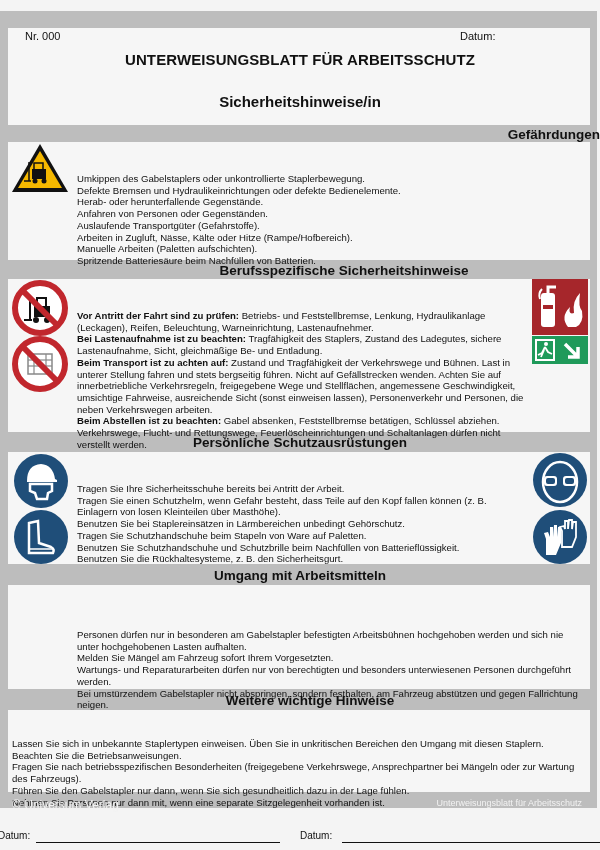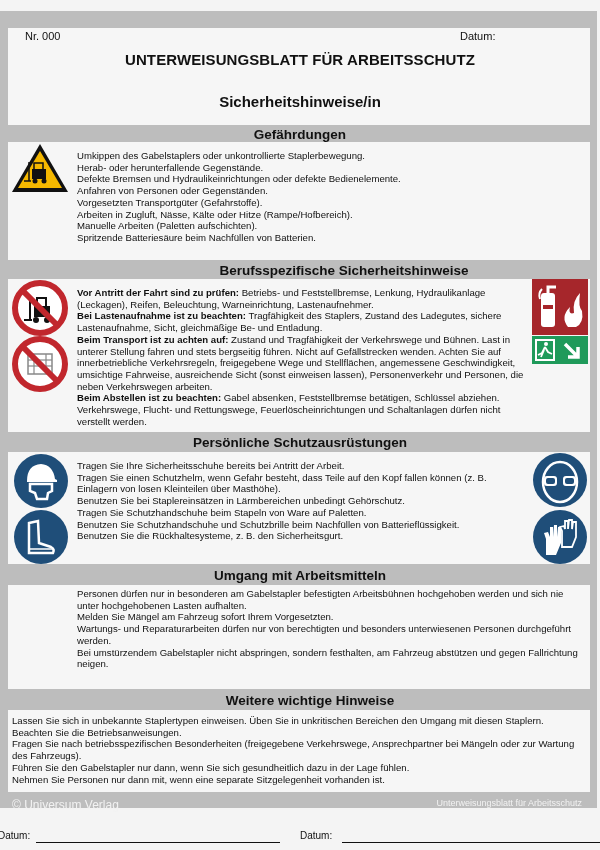--- a/index.html
+++ b/index.html
@@ -5,60 +5,60 @@
   html, body { margin:0; padding:0; }
   body { width:600px; height:850px; background:#f4f4f4; font-family:"Liberation Sans", sans-serif; color:#111; position:relative; overflow:hidden; }
   .frame { position:absolute; left:0; top:11px; width:597px; height:797px; background:#bdbdbd; }
   .box { position:absolute; background:#f6f6f6; }
   .header-box { left:8px; top:28px; width:582px; height:97px; }
   .nr { position:absolute; left:12px; top:30px; font-size:11px;padding-left:13px; }
   .datum-top { position:absolute; left:460px; top:30px; font-size:11px; }
   .title { position:absolute; left:0; width:600px; top:51px; text-align:center; font-weight:bold; font-size:15px; letter-spacing:0.1px; }
   .subtitle { position:absolute; left:0; width:600px; top:93px; text-align:center; font-weight:bold; font-size:15px; }
   .sec-head { position:absolute; left:0; width:600px; text-align:center; font-weight:bold; font-size:13.5px; }
-  .text { position:absolute; font-size:9.6px; line-height:11.7px; }
+  .text { position:absolute; font-size:9.6px; line-height:11.7px;margin-top:23px; }
   .text p { margin:0; }
   .text b { font-weight:bold; }
   .icon { position:absolute; }
   .footer-l { position:absolute; left:12px; top:798px; font-size:12px; color:#f2f2f2; }
   .footer-r { position:absolute; right:18px; top:798px; font-size:9px; color:#f2f2f2; }
   .sign { position:absolute; top:830px; font-size:10px; }
   .line { position:absolute; top:842px; height:1px; background:#111; }
 </style>
 </head>
 <body>
 
 <div class="frame"></div>
 
 <div class="box header-box"></div>
 <div class="nr">Nr. 000</div>
 <div class="datum-top">Datum:</div>
 <div class="title">UNTERWEISUNGSBLATT FÜR ARBEITSSCHUTZ</div>
 <div class="subtitle">Sicherheitshinweise/in</div>
 
-<div class="sec-head" style="top:127px;">Gefährdungen</div>
+<div class="sec-head" style="top:127px;text-align:right;">Gefährdungen</div>
 <div class="box" style="left:8px; top:142px; width:582px; height:118px;"></div>
 <div class="icon" style="left:10px; top:142px;">
   <svg width="60" height="52" viewBox="0 0 60 52">
     <polygon points="30,2 58,50 2,50" fill="#111"></polygon>
     <polygon points="30,9 52,46 8,46" fill="#f5b800"></polygon>
     <rect x="22" y="27" width="14" height="10" fill="#111"></rect>
     <rect x="24" y="21" width="9" height="7" fill="none" stroke="#111" stroke-width="1.5"></rect>
     <line x1="19" y1="20" x2="19" y2="39" stroke="#111" stroke-width="1.5"></line>
     <line x1="14" y1="39" x2="21" y2="39" stroke="#111" stroke-width="1.5"></line>
     <circle cx="25" cy="39" r="2.5" fill="#111"></circle>
     <circle cx="34" cy="39" r="2.5" fill="#111"></circle>
   </svg>
 </div>
 <div class="text" style="left:77px; top:150px; width:510px;">
   <p>Umkippen des Gabelstaplers oder unkontrollierte Staplerbewegung.</p>
+  <p>Defekte Bremsen und Hydraulikeinrichtungen oder defekte Bedienelemente.</p>
   <p>Herab- oder herunterfallende Gegenstände.</p>
-  <p>Defekte Bremsen und Hydraulikeinrichtungen oder defekte Bedienelemente.</p>
   <p>Anfahren von Personen oder Gegenständen.</p>
-  <p>Vorgesetzten Transportgüter (Gefahrstoffe).</p>
+  <p>Auslaufende Transportgüter (Gefahrstoffe).</p>
   <p>Arbeiten in Zugluft, Nässe, Kälte oder Hitze (Rampe/Hofbereich).</p>
   <p>Manuelle Arbeiten (Paletten aufschichten).</p>
   <p>Spritzende Batteriesäure beim Nachfüllen von Batterien.</p>
 </div>
 
 <div class="sec-head" style="top:263px;padding-left:44px;">Berufsspezifische Sicherheitshinweise</div>
 <div class="box" style="left:8px; top:279px; width:582px; height:153px;"></div>
 <div class="icon" style="left:12px; top:280px;">
   <svg width="56" height="56" viewBox="0 0 56 56">
     <circle cx="28" cy="28" r="25" fill="#fff" stroke="#c1272d" stroke-width="6"></circle>
@@ -146,21 +146,21 @@
   <p>Tragen Sie Ihre Sicherheitsschuhe bereits bei Antritt der Arbeit.</p>
   <p>Tragen Sie einen Schutzhelm, wenn Gefahr besteht, dass Teile auf den Kopf fallen können (z. B. Einlagern von losen Kleinteilen über Masthöhe).</p>
   <p>Benutzen Sie bei Staplereinsätzen in Lärmbereichen unbedingt Gehörschutz.</p>
   <p>Tragen Sie Schutzhandschuhe beim Stapeln von Ware auf Paletten.</p>
   <p>Benutzen Sie Schutzhandschuhe und Schutzbrille beim Nachfüllen von Batterieflüssigkeit.</p>
   <p>Benutzen Sie die Rückhaltesysteme, z. B. den Sicherheitsgurt.</p>
 </div>
 
 <div class="sec-head" style="top:568px;">Umgang mit Arbeitsmitteln</div>
 <div class="box" style="left:8px; top:585px; width:582px; height:104px;"></div>
-<div class="text" style="left:77px; top:588px; width:510px;">
+<div class="text" style="left:77px; top:606px; width:510px;">
   <p>Personen dürfen nur in besonderen am Gabelstapler befestigten Arbeitsbühnen hochgehoben werden und sich nie unter hochgehobenen Lasten aufhalten.</p>
   <p>Melden Sie Mängel am Fahrzeug sofort Ihrem Vorgesetzten.</p>
   <p>Wartungs- und Reparaturarbeiten dürfen nur von berechtigten und besonders unterwiesenen Personen durchgeführt werden.</p>
   <p>Bei umstürzendem Gabelstapler nicht abspringen, sondern festhalten, am Fahrzeug abstützen und gegen Fallrichtung neigen.</p>
 </div>
 
 <div class="sec-head" style="top:693px;margin-left:10px;">Weitere wichtige Hinweise</div>
 <div class="box" style="left:8px; top:710px; width:582px; height:82px;"></div>
 <div class="text" style="left:12px; top:715px; width:575px;">
   <p>Lassen Sie sich in unbekannte Staplertypen einweisen. Üben Sie in unkritischen Bereichen den Umgang mit diesen Staplern.</p>

